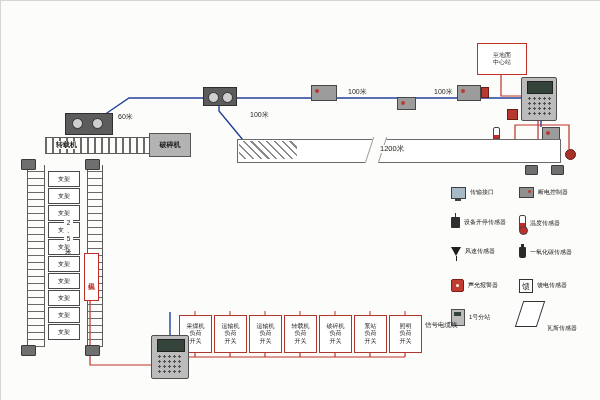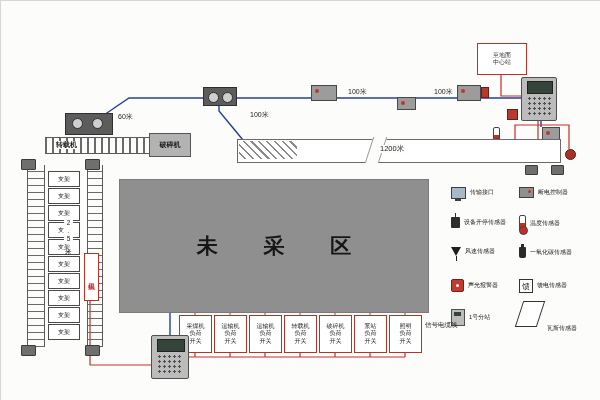--- a/index.html
+++ b/index.html
@@ -185,23 +185,20 @@
     </div>
   <div class="abs support z2" style="left:47px;top:323px;width:30px;height:14px;">
       <span>支架</span>
     </div>
 
   <div class="abs lbl bg vtext z4" style="left:63px;top:218px;font-size:6.5px;">2.5米</div>
   <div class="abs shearer z3" style="left:83px;top:252px;width:13px;height:46px;">
     <span>采煤机</span>
   </div>
 
-  <div class="abs gray-area z2" style="left:118px;top:178px;width:308px;height:132px;">
-    <span>未 采 区</span>
-  </div>
 
   <div class="abs lg-row z2" style="left:450px;top:186px;">
     <span class="monitor"></span>
     <span class="lg-label">传输接口</span>
   </div>
   <div class="abs lg-row z2" style="left:518px;top:186px;">
     <span class="ctrl"></span>
     <span class="lg-label">断电控制器</span>
   </div>
   <div class="abs lg-row z2" style="left:450px;top:216px;">

